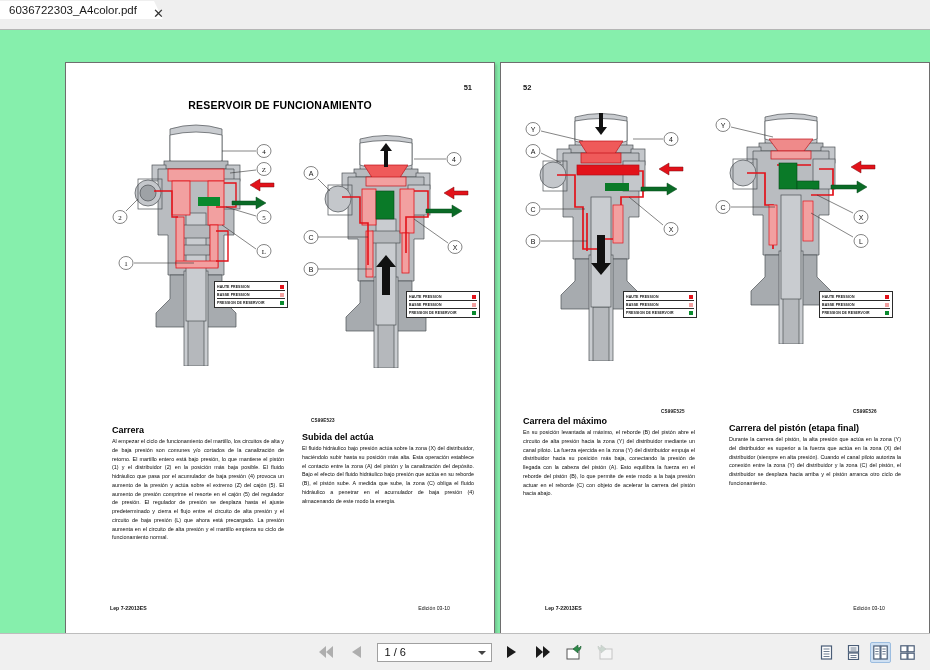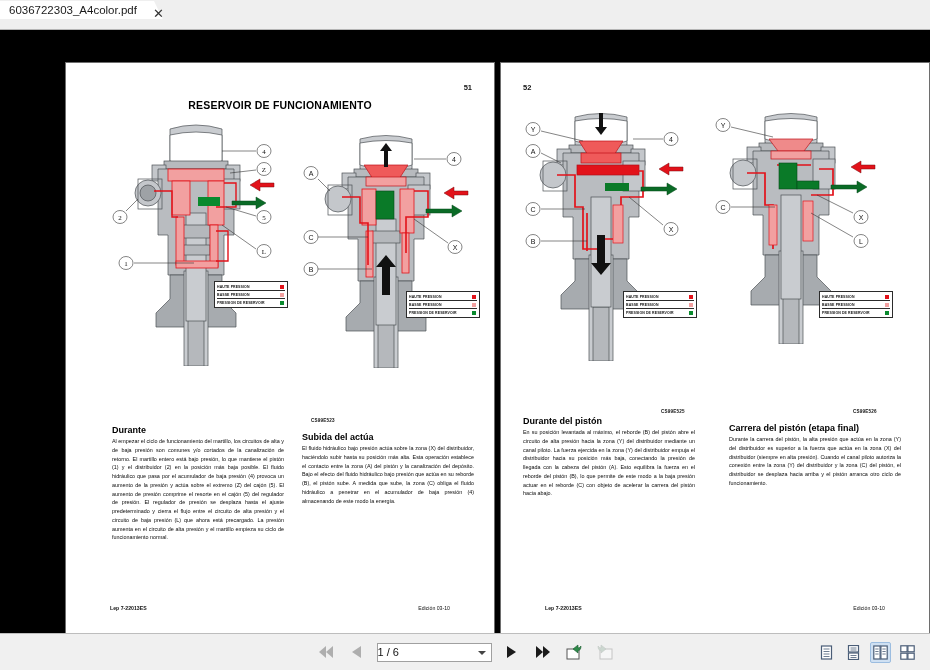--- a/index.html
+++ b/index.html
@@ -23,21 +23,21 @@
   }
   .tab-title{font-size:11.5px;color:#1a1a1a;white-space:nowrap;}
   .tab-close{
     position:absolute;left:152px;top:8px;width:13px;height:13px;
     color:#333;font-size:13px;line-height:12px;text-align:center;cursor:pointer;
   }
   .tabbar-shadow{position:absolute;left:0;right:0;bottom:0;height:1px;background:#b5b5b5;}
 
   
   .viewport{
-    flex:1 1 auto;position:relative;background:#000000;overflow:hidden;
+    flex:1 1 auto;position:relative;background:#86efac;overflow:hidden;
   }
   .pages{position:absolute;left:0;top:0;width:930px;height:604px;}
 
   .page{
     position:absolute;top:32px;width:430px;height:572px;
     background:#ffffff;
     border:1px solid #6e6e6e;
     box-sizing:border-box;
     box-shadow:2px 2px 3px rgba(0,0,0,.18);
   }
@@ -104,21 +104,21 @@
   .tb-btn{
     width:22px;height:22px;display:flex;align-items:center;justify-content:center;
     cursor:pointer;border-radius:2px;
   }
   .tb-btn.disabled{opacity:.42;cursor:default;}
   .pagebox{
     width:115px;height:19px;background:#fff;border:1px solid #a0a0a0;
     display:flex;align-items:center;position:relative;box-sizing:border-box;
     cursor:pointer;
   }
-  .pagebox .pv{font-size:11px;color:#111;}
+  .pagebox .pv{font-size:11px;color:#111;padding-left:7px;}
   .pagebox .carat{
     position:absolute;right:5px;top:7px;
     width:0;height:0;border-left:4px solid transparent;border-right:4px solid transparent;
     border-top:4px solid #444;
   }
   .tb-right{
     position:absolute;right:12px;top:0;bottom:0;display:flex;align-items:center;gap:6px;
   }
   .vm-btn{
     width:21px;height:21px;display:flex;align-items:center;justify-content:center;
@@ -330,21 +330,21 @@
               <span class="legend-label">BASSE PRESSION</span>
               <span class="legend-sw" style="background:#f2a0a0"></span>
             </div>
             <div class="legend-row">
               <span class="legend-label">PRESSION DE RESERVOIR</span>
               <span class="legend-sw" style="background:#0a8a2e"></span>
             </div>
           </div>
 
           <div class="txtblock" style="left:46px;top:362px;">
-            <h3>Durante</h3>
+            <h3>Carrera</h3>
             <p>Al empezar el ciclo de funcionamiento del martillo, los circuitos de alta y de baja presión son comunes y/o cortados de la canalización de retorno. El martillo entero está bajo presión, lo que mantiene el pistón (1) y el distribuidor (2) en la posición más baja posible. El fluido hidráulico que pasa por el acumulador de baja presión (4) provoca un aumento de la presión y actúa sobre el extremo (Z) del cajón (5). El aumento de presión comprime el resorte en el cajón (5) del regulador de presión. El regulador de presión se desplaza hasta el ajuste predeterminado y cierra el flujo entre el circuito de alta presión y el circuito de baja presión (L) que ahora está precargado. La presión aumenta en el circuito de alta presión y el martillo empieza su ciclo de funcionamiento normal.</p>
           </div>
 
           <div class="txtblock" style="left:236px;top:369px;">
             <h3>Subida del actúa</h3>
             <p>El fluido hidráulico bajo presión actúa sobre la zona (X) del distribuidor, haciéndolo subir hasta su posición más alta. Esta operación establece el contacto entre la zona (A) del pistón y la canalización del depósito. Bajo el efecto del fluido hidráulico bajo presión que actúa en su reborde (B), el pistón sube. A medida que sube, la zona (C) obliga el fluido hidráulico a penetrar en el acumulador de baja presión (4) almacenando de este modo la energía.</p>
           </div>
 
           <div class="pg-footer">
             <span class="f-left">Lep 7-22013ES</span>
@@ -515,21 +515,21 @@
               <span class="legend-label">BASSE PRESSION</span>
               <span class="legend-sw" style="background:#f2a0a0"></span>
             </div>
             <div class="legend-row">
               <span class="legend-label">PRESSION DE RESERVOIR</span>
               <span class="legend-sw" style="background:#0a8a2e"></span>
             </div>
           </div>
 
           <div class="txtblock" style="left:22px;top:353px;">
-            <h3>Durante del pistón</h3>
+            <h3>Carrera del máximo</h3>
             <p>En su posición levantada al máximo, el reborde (B) del pistón abre el circuito de alta presión hacia la zona (Y) del distribuidor mediante un canal piloto. La fuerza ejercida en la zona (Y) del distribuidor empuja el distribuidor hacia su posición más baja, conectando la presión de llegada con la cabeza del pistón (A). Esto equilibra la fuerza en el reborde del pistón (B), lo que permite de este modo a la baja presión actuar en el reborde (C) con objeto de acelerar la carrera del pistón hacia abajo.</p>
           </div>
 
           <div class="txtblock" style="left:228px;top:360px;">
             <h3>Carrera del pistón (etapa final)</h3>
             <p>Durante la carrera del pistón, la alta presión que actúa en la zona (Y) del distribuidor es superior a la fuerza que actúa en la zona (X) del distribuidor (siempre en alta presión). Cuando el canal piloto autoriza la conexión entre la zona (Y) del distribuidor y la zona (C) del pistón, el distribuidor se desplaza hacia arriba y el pistón arranca otro ciclo de funcionamiento.</p>
           </div>
 
           <div class="pg-footer">
             <span class="f-left">Lep 7-22013ES</span>

